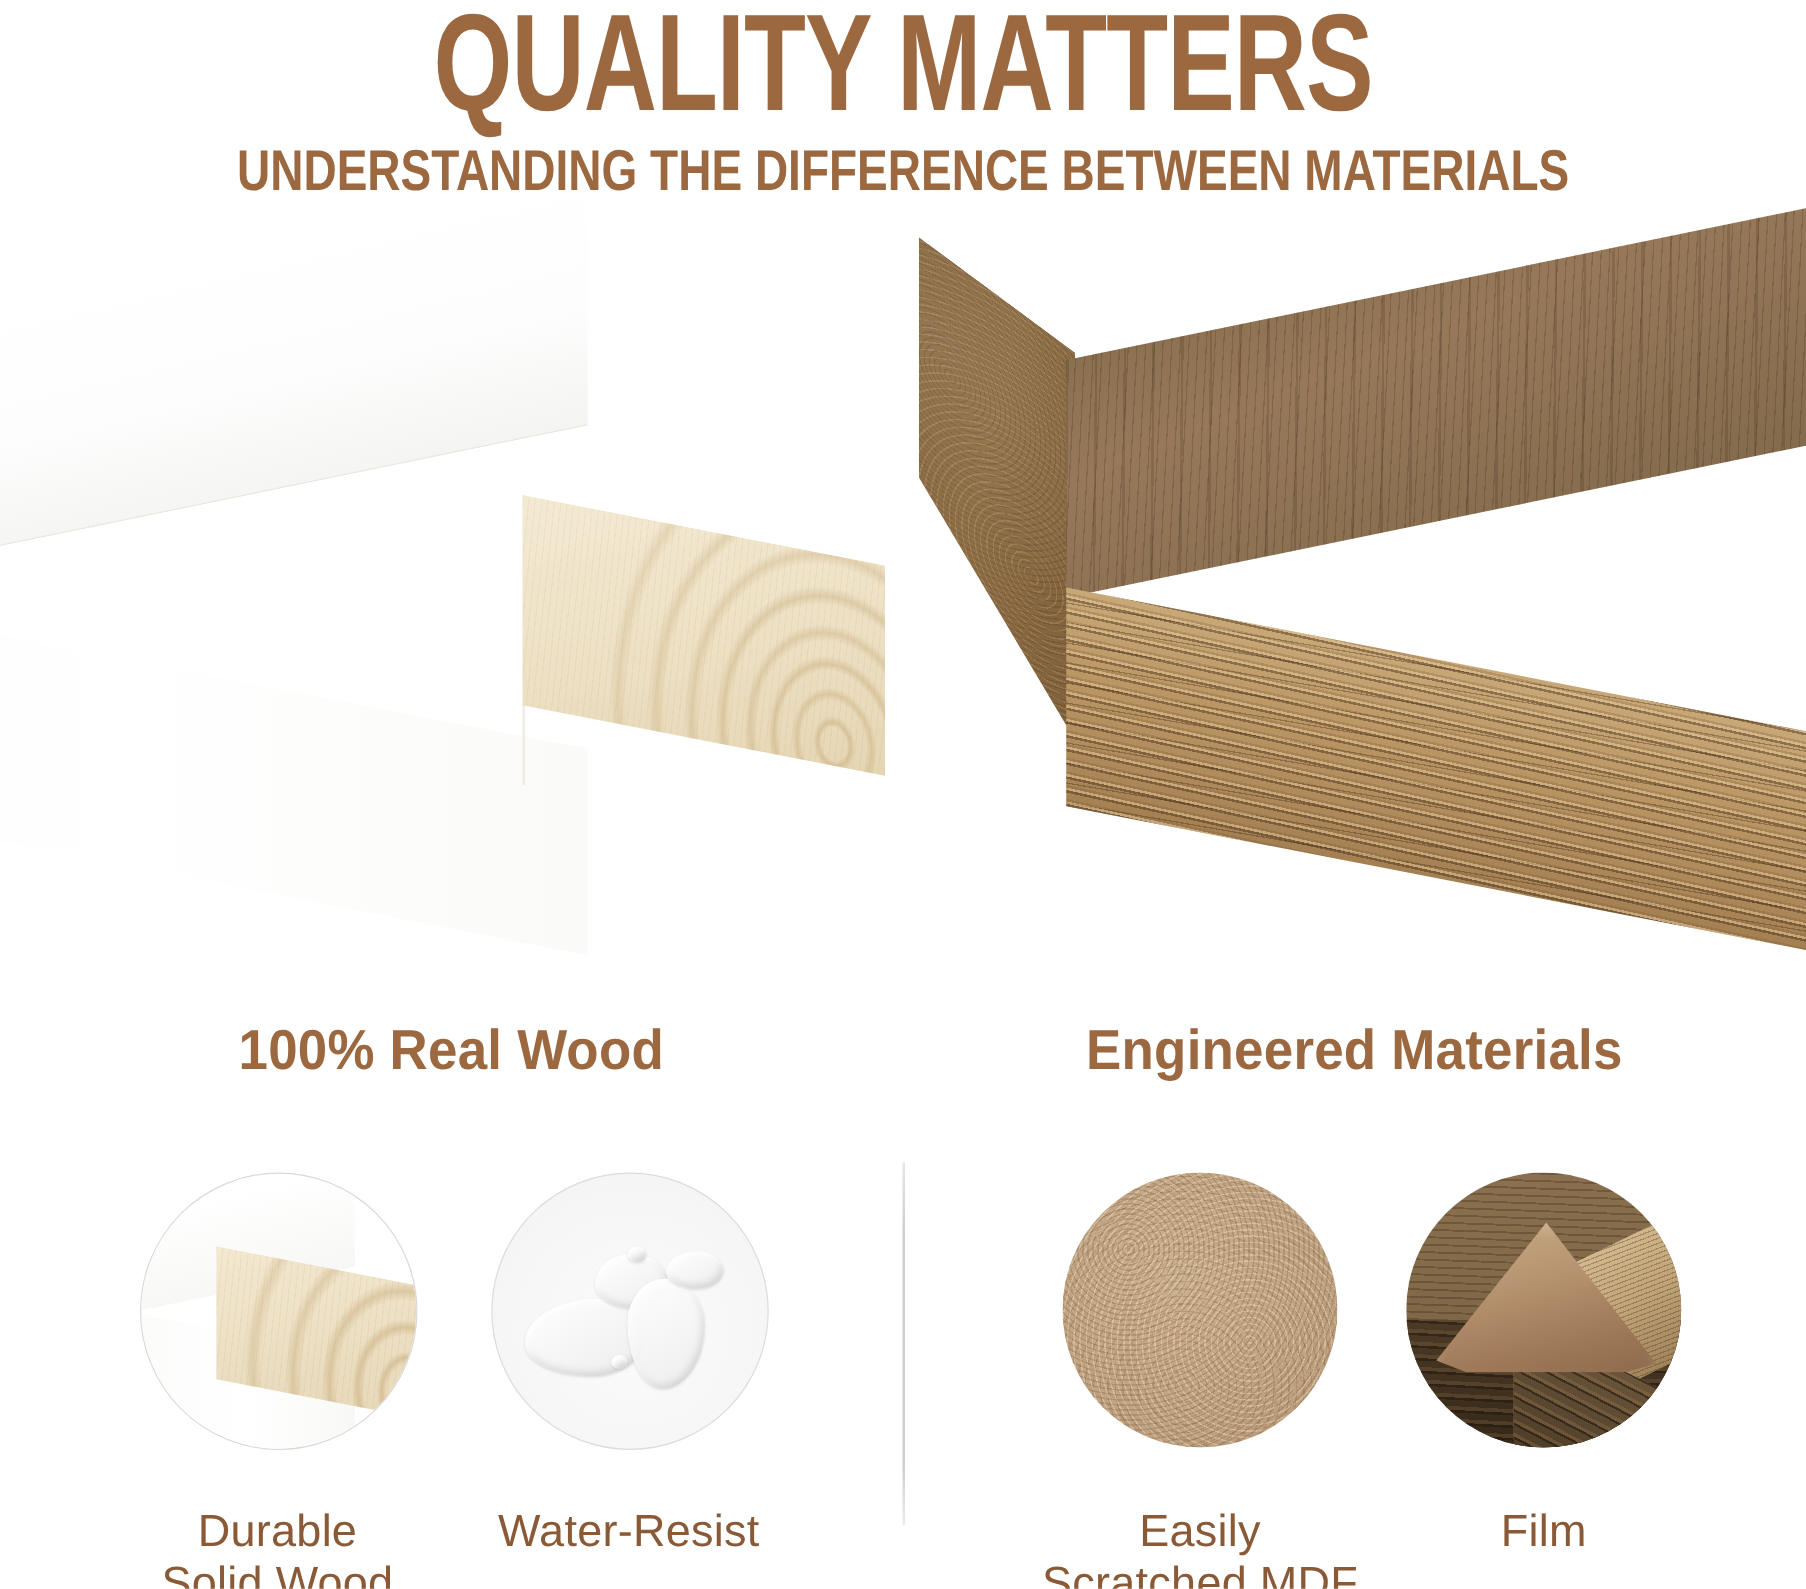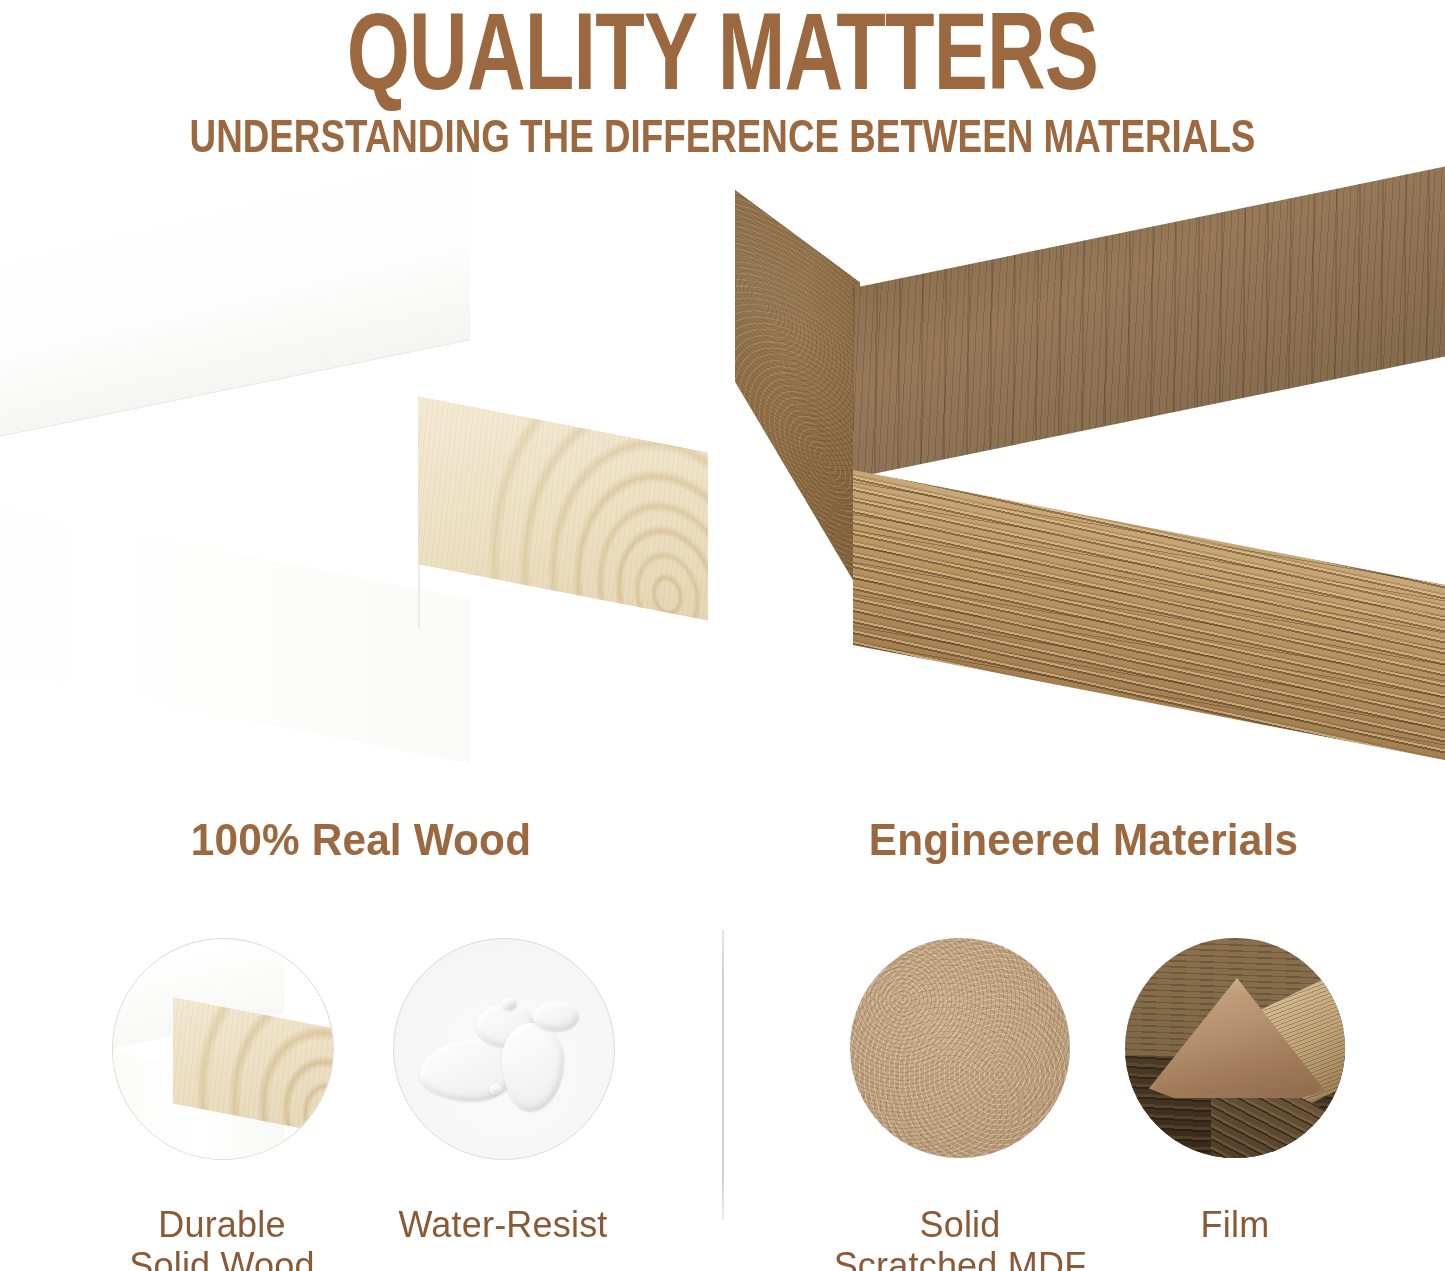--- a/index.html
+++ b/index.html
@@ -322,21 +322,21 @@
       </div>
       <div class="cap">
         <span>Water-Resist</span>
         <span></span>
       </div>
     </div>
 
     <div class="feature f3">
       <div class="circle" id="c-mdf"></div>
       <div class="cap">
-        <span>Solid</span>
+        <span>Easily</span>
         <span>Scratched MDF</span>
       </div>
     </div>
 
     <div class="feature f4">
       <div class="circle" id="c-film">
         <div class="film-base"></div>
         <div class="film-core"></div>
         <div class="film-edge"></div>
         <div class="film-peel"></div>

